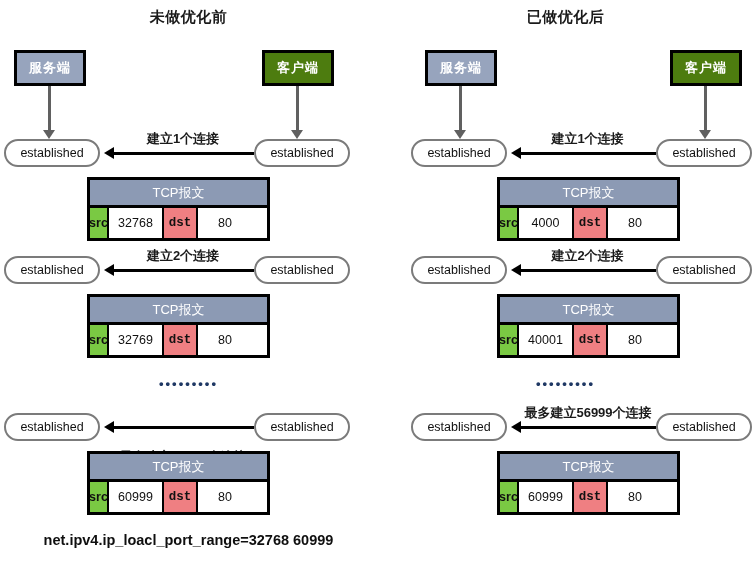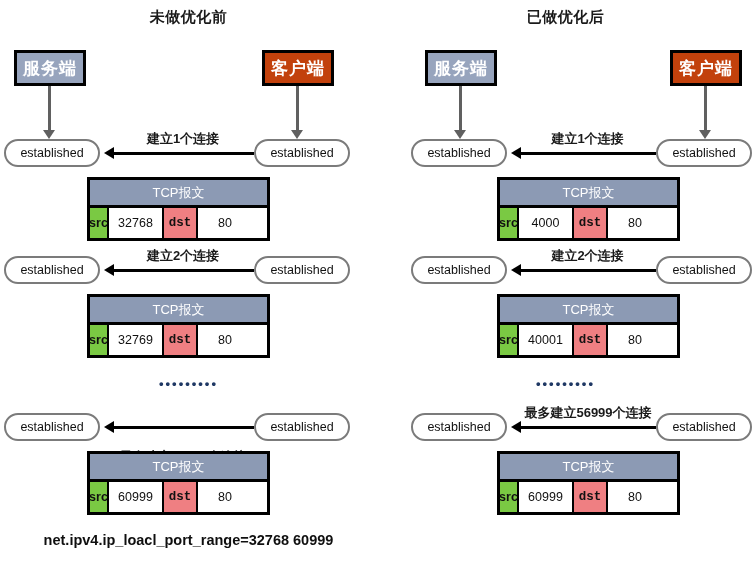--- a/index.html
+++ b/index.html
@@ -39,27 +39,27 @@
   
   .endpoint {
     position: absolute;
     width: 72px;
     height: 36px;
     border: 3px solid #000000;
     box-sizing: border-box;
     display: flex;
     align-items: center;
     justify-content: center;
-    font-size: 17px;
+    font-size: 13px;
     font-weight: bold;
     color: #ffffff;
     letter-spacing: 1px;
   }
   .endpoint.server { background: #97a4bd; }
-  .endpoint.client { background: #c2410c; }
+  .endpoint.client { background: #4d7c0f; }
 
   .endpoint.server { left: 14px;  top: 50px; }
   .endpoint.client { left: 262px; top: 50px; }
 
   
   .vline {
     position: absolute;
     width: 3px;
     background: #606060;
   }

